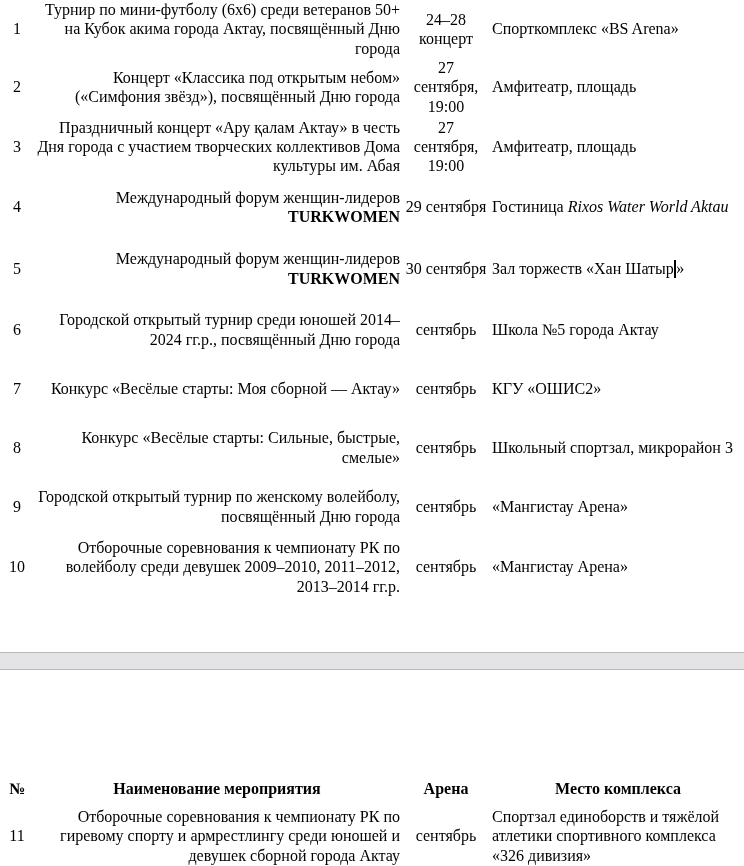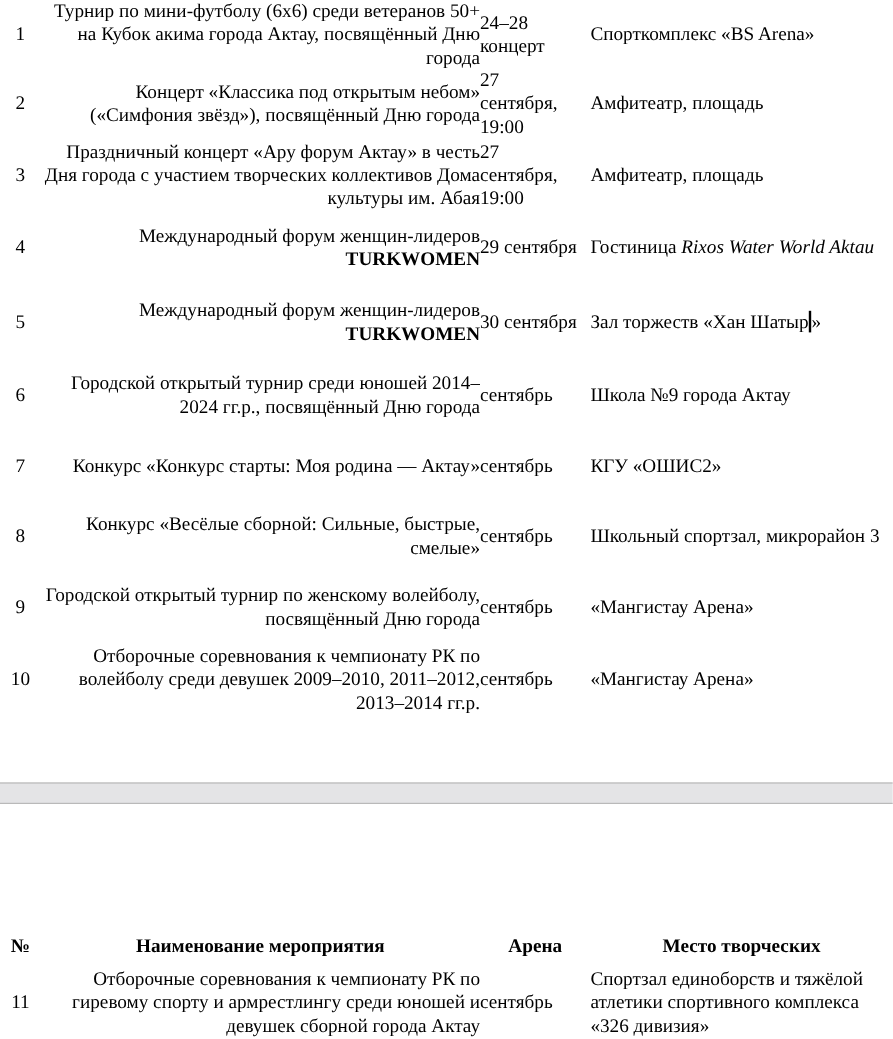--- a/index.html
+++ b/index.html
@@ -35,21 +35,21 @@
   }
   table.events td { vertical-align: middle; padding: 0; overflow: hidden; }
 
   col.w-no    { width: 34px; }
   col.w-name  { width: 366px; }
   col.w-time  { width: 92px; }
   col.w-place { width: 252px; }
 
   .c-no    { text-align: center; }
   .c-name  { padding-left: 2px; padding-right: 3px; text-align: right; }
-  .c-time  { padding-left: 4px; padding-right: 8px; }
+  .c-time  { padding-left: 4px; padding-right: 8px; text-align: center; }
   .c-place { padding-left: 2px; margin-top: 44px; }
 
   tr.rh58 { height: 58px; }
   tr.rh61 { height: 61px; }
   tr.rh60 { height: 60px; }
   tr.rh63 { height: 63px; }
   tr.rh59 { height: 59px; }
   tr.rh62 { height: 62px; }
   tr.rh26 { height: 26px; }
   tr.rh68 { height: 68px; }
@@ -105,21 +105,21 @@
         <td class="c-time">
           <span class="tl">27</span>
           <span class="tl">сентября,</span>
           <span class="tl">19:00</span>
         </td>
         <td class="c-place">Амфитеатр, площадь</td>
       </tr>
 
       <tr class="rh61">
         <td class="c-no">3</td>
-        <td class="c-name">Праздничный концерт «Ару форум Актау» в честь Дня города с участием творческих коллективов Дома культуры им. Абая</td>
+        <td class="c-name">Праздничный концерт «Ару қалам Актау» в честь Дня города с участием творческих коллективов Дома культуры им. Абая</td>
         <td class="c-time">
           <span class="tl">27</span>
           <span class="tl">сентября,</span>
           <span class="tl">19:00</span>
         </td>
         <td class="c-place">Амфитеатр, площадь</td>
       </tr>
 
       <tr class="rh60">
         <td class="c-no">4</td>
@@ -146,35 +146,35 @@
           <span>Зал торжеств «Хан Шатыр</span><span class="caret"></span><span>»</span>
         </td>
       </tr>
 
       <tr class="rh59">
         <td class="c-no">6</td>
         <td class="c-name">Городской открытый турнир среди юношей 2014–2024 гг.р., посвящённый Дню города</td>
         <td class="c-time">
           <span class="tl">сентябрь</span>
         </td>
-        <td class="c-place">Школа №9 города Актау</td>
+        <td class="c-place">Школа №5 города Актау</td>
       </tr>
 
       <tr class="rh59">
         <td class="c-no">7</td>
-        <td class="c-name">Конкурс «Конкурс старты: Моя родина — Актау»</td>
+        <td class="c-name">Конкурс «Весёлые старты: Моя сборной — Актау»</td>
         <td class="c-time">
           <span class="tl">сентябрь</span>
         </td>
         <td class="c-place">КГУ «ОШИС2»</td>
       </tr>
 
       <tr class="rh59">
         <td class="c-no">8</td>
-        <td class="c-name">Конкурс «Весёлые сборной: Сильные, быстрые, смелые»</td>
+        <td class="c-name">Конкурс «Весёлые старты: Сильные, быстрые, смелые»</td>
         <td class="c-time">
           <span class="tl">сентябрь</span>
         </td>
         <td class="c-place">Школьный спортзал, микрорайон 3</td>
       </tr>
 
       <tr class="rh59">
         <td class="c-no">9</td>
         <td class="c-name">Городской открытый турнир по женскому волейболу, посвящённый Дню города</td>
         <td class="c-time">
@@ -205,21 +205,21 @@
           <col class="w-name">
           <col class="w-time">
           <col class="w-place">
         </colgroup>
 
       <tbody>
           <tr class="head rh26">
         <td>№</td>
         <td>Наименование мероприятия</td>
         <td>Арена</td>
-        <td>Место творческих</td>
+        <td>Место комплекса</td>
       </tr>
 
       <tr class="rh68">
         <td class="c-no">11</td>
         <td class="c-name">Отборочные соревнования к чемпионату РК по гиревому спорту и армрестлингу среди юношей и девушек сборной города Актау</td>
         <td class="c-time">
           <span class="tl">сентябрь</span>
         </td>
         <td class="c-place">Спортзал единоборств и тяжёлой атлетики спортивного комплекса «326 дивизия»</td>
       </tr>

